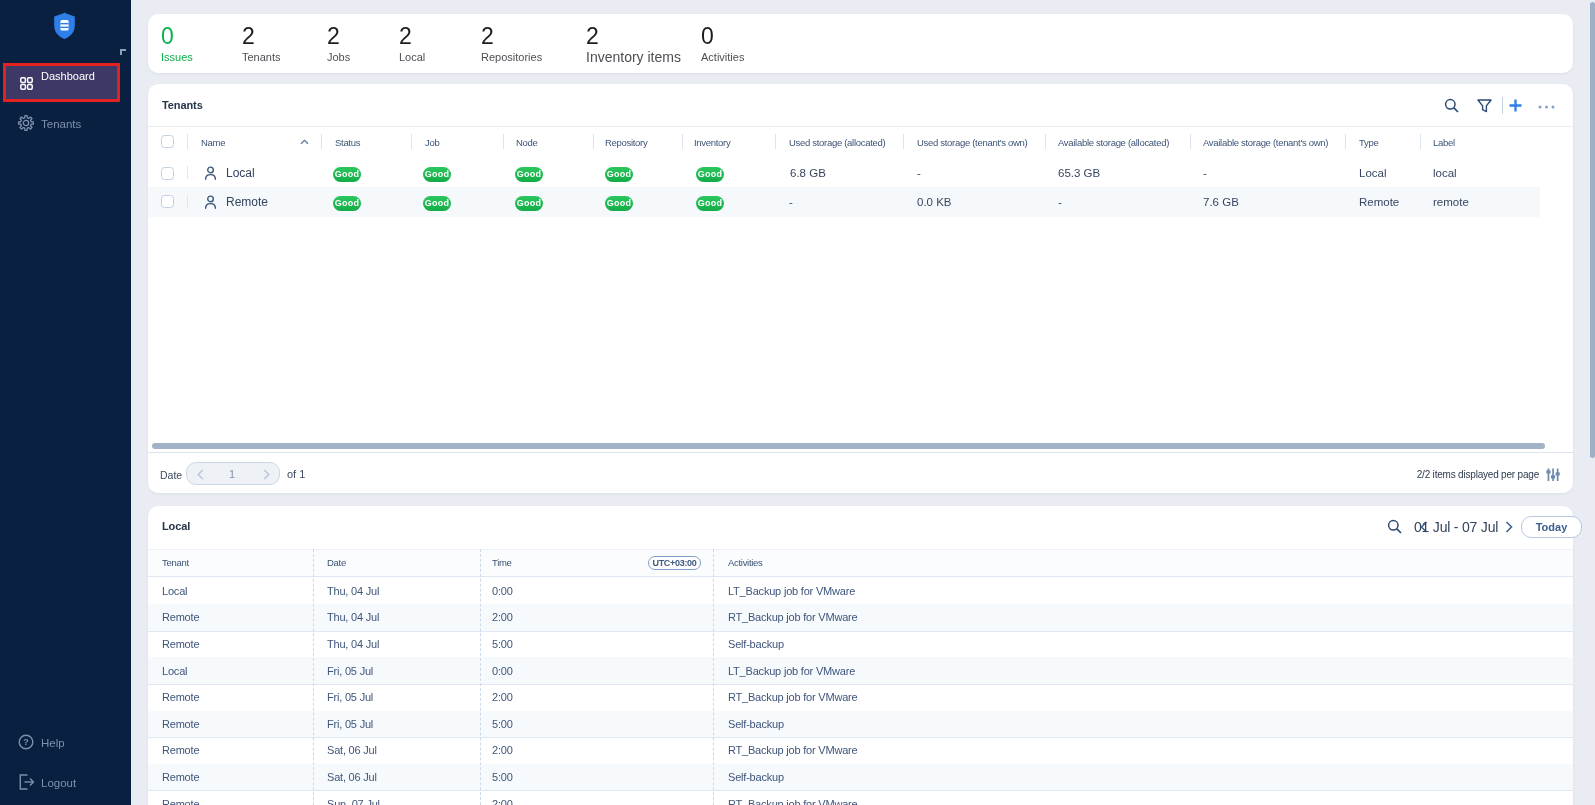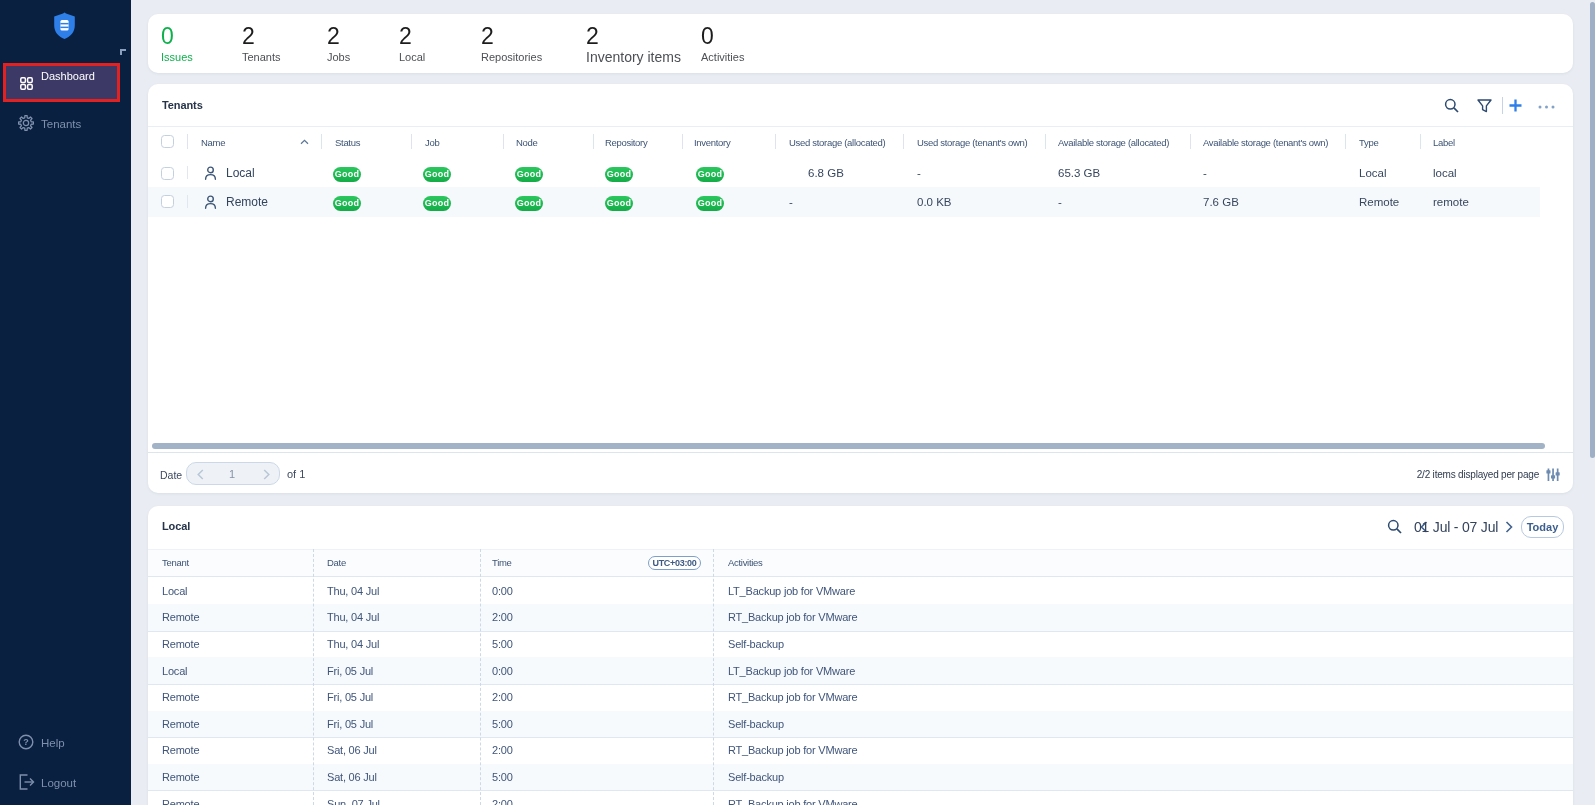--- a/index.html
+++ b/index.html
@@ -115,21 +115,21 @@
 <svg class="abs" style="left:204px;top:166px" width="13" height="14" viewBox="0 0 13 14" fill="none" stroke="#3d5678" stroke-width="1.4">
 <circle cx="6.5" cy="3.9" r="2.8"></circle>
 <path d="M1.6 13.2 C1.6 10 4 8.6 6.5 8.6 C9 8.6 11.4 10 11.4 13.2" stroke-linecap="round"></path>
 </svg>
 <div class="t" style="left:226px;top:166px;font-size:12px;color:#33445f">Local</div>
 <div class="badge" style="left:333px;top:167px">Good</div>
 <div class="badge" style="left:423px;top:167px">Good</div>
 <div class="badge" style="left:515px;top:167px">Good</div>
 <div class="badge" style="left:605px;top:167px">Good</div>
 <div class="badge" style="left:696px;top:167px">Good</div>
-<div class="t cell" style="left:808px;top:166px">6.8 GB</div>
+<div class="t cell" style="left:790px;top:166px">6.8 GB</div>
 <div class="t cell" style="left:917px;top:166px">-</div>
 <div class="t cell" style="left:1058px;top:166px">65.3 GB</div>
 <div class="t cell" style="left:1203px;top:166px">-</div>
 <div class="t cell" style="left:1359px;top:166px">Local</div>
 <div class="t cell" style="left:1433px;top:166px">local</div>
 <div class="cb" style="left:161px;top:195px"></div>
 <div class="abs" style="left:187px;top:195px;width:1px;height:13px;background:#dfe7f0"></div>
 <svg class="abs" style="left:204px;top:195px" width="13" height="14" viewBox="0 0 13 14" fill="none" stroke="#3d5678" stroke-width="1.4">
 <circle cx="6.5" cy="3.9" r="2.8"></circle>
 <path d="M1.6 13.2 C1.6 10 4 8.6 6.5 8.6 C9 8.6 11.4 10 11.4 13.2" stroke-linecap="round"></path>
@@ -173,21 +173,21 @@
 <circle cx="6.3" cy="6.3" r="4.7" stroke-width="1.5"></circle>
     <path d="M9.9 9.9 L14 14" stroke-width="1.7"></path>
 </svg>
 <svg class="abs" style="left:1420px;top:521px" width="8" height="12" viewBox="0 0 8 12" fill="none" stroke="#41628e" stroke-width="1.6">
 <path d="M6.5 1 L1.5 6 L6.5 11"></path>
 </svg>
 <div class="t" style="left:1414px;top:520px;font-size:14px;letter-spacing:-0.2px;color:#33435c">01 Jul - 07 Jul</div>
 <svg class="abs" style="left:1505px;top:521px" width="8" height="12" viewBox="0 0 8 12" fill="none" stroke="#41628e" stroke-width="1.6">
 <path d="M1.5 1 L6.5 6 L1.5 11"></path>
 </svg>
-<div class="abs" style="left:1521px;top:516px;width:43px;height:22px;box-sizing:border-box;border:1px solid #b6c9e0;border-radius:10px;background:#fff;text-align:center;font-size:11px;font-weight:bold;color:#3c5f8f;line-height:20px">Today</div>
+<div class="abs" style="left:1521px;top:516px;width:61px;height:22px;box-sizing:border-box;border:1px solid #b6c9e0;border-radius:10px;background:#fff;text-align:center;font-size:11px;font-weight:bold;color:#3c5f8f;line-height:20px">Today</div>
 <div class="abs" style="left:148px;top:549px;width:1425px;height:28px;background:#fbfcfe;border-top:1px solid #eef2f8;border-bottom:1px solid #dfe7f1;box-sizing:border-box"></div>
 <div class="t hdr" style="left:162px;top:556px">Tenant</div>
 <div class="t hdr" style="left:327px;top:556px">Date</div>
 <div class="t hdr" style="left:492px;top:556px">Time</div>
 <div class="t hdr" style="left:728px;top:556px">Activities</div>
 <div class="abs" style="left:648px;top:556px;width:53px;height:14px;box-sizing:border-box;border:1px solid #7e9fc9;border-radius:7px;background:#fff;text-align:center;font-size:9px;letter-spacing:-0.3px;font-weight:bold;color:#3c5a82;line-height:12px">UTC+03:00</div>
 <div class="t acell" style="left:162px;top:583.8px">Local</div>
 <div class="t acell" style="left:327px;top:583.8px">Thu, 04 Jul</div>
 <div class="t acell" style="left:492px;top:583.8px">0:00</div>
 <div class="t acell" style="left:728px;top:583.8px">LT_Backup job for VMware</div>

